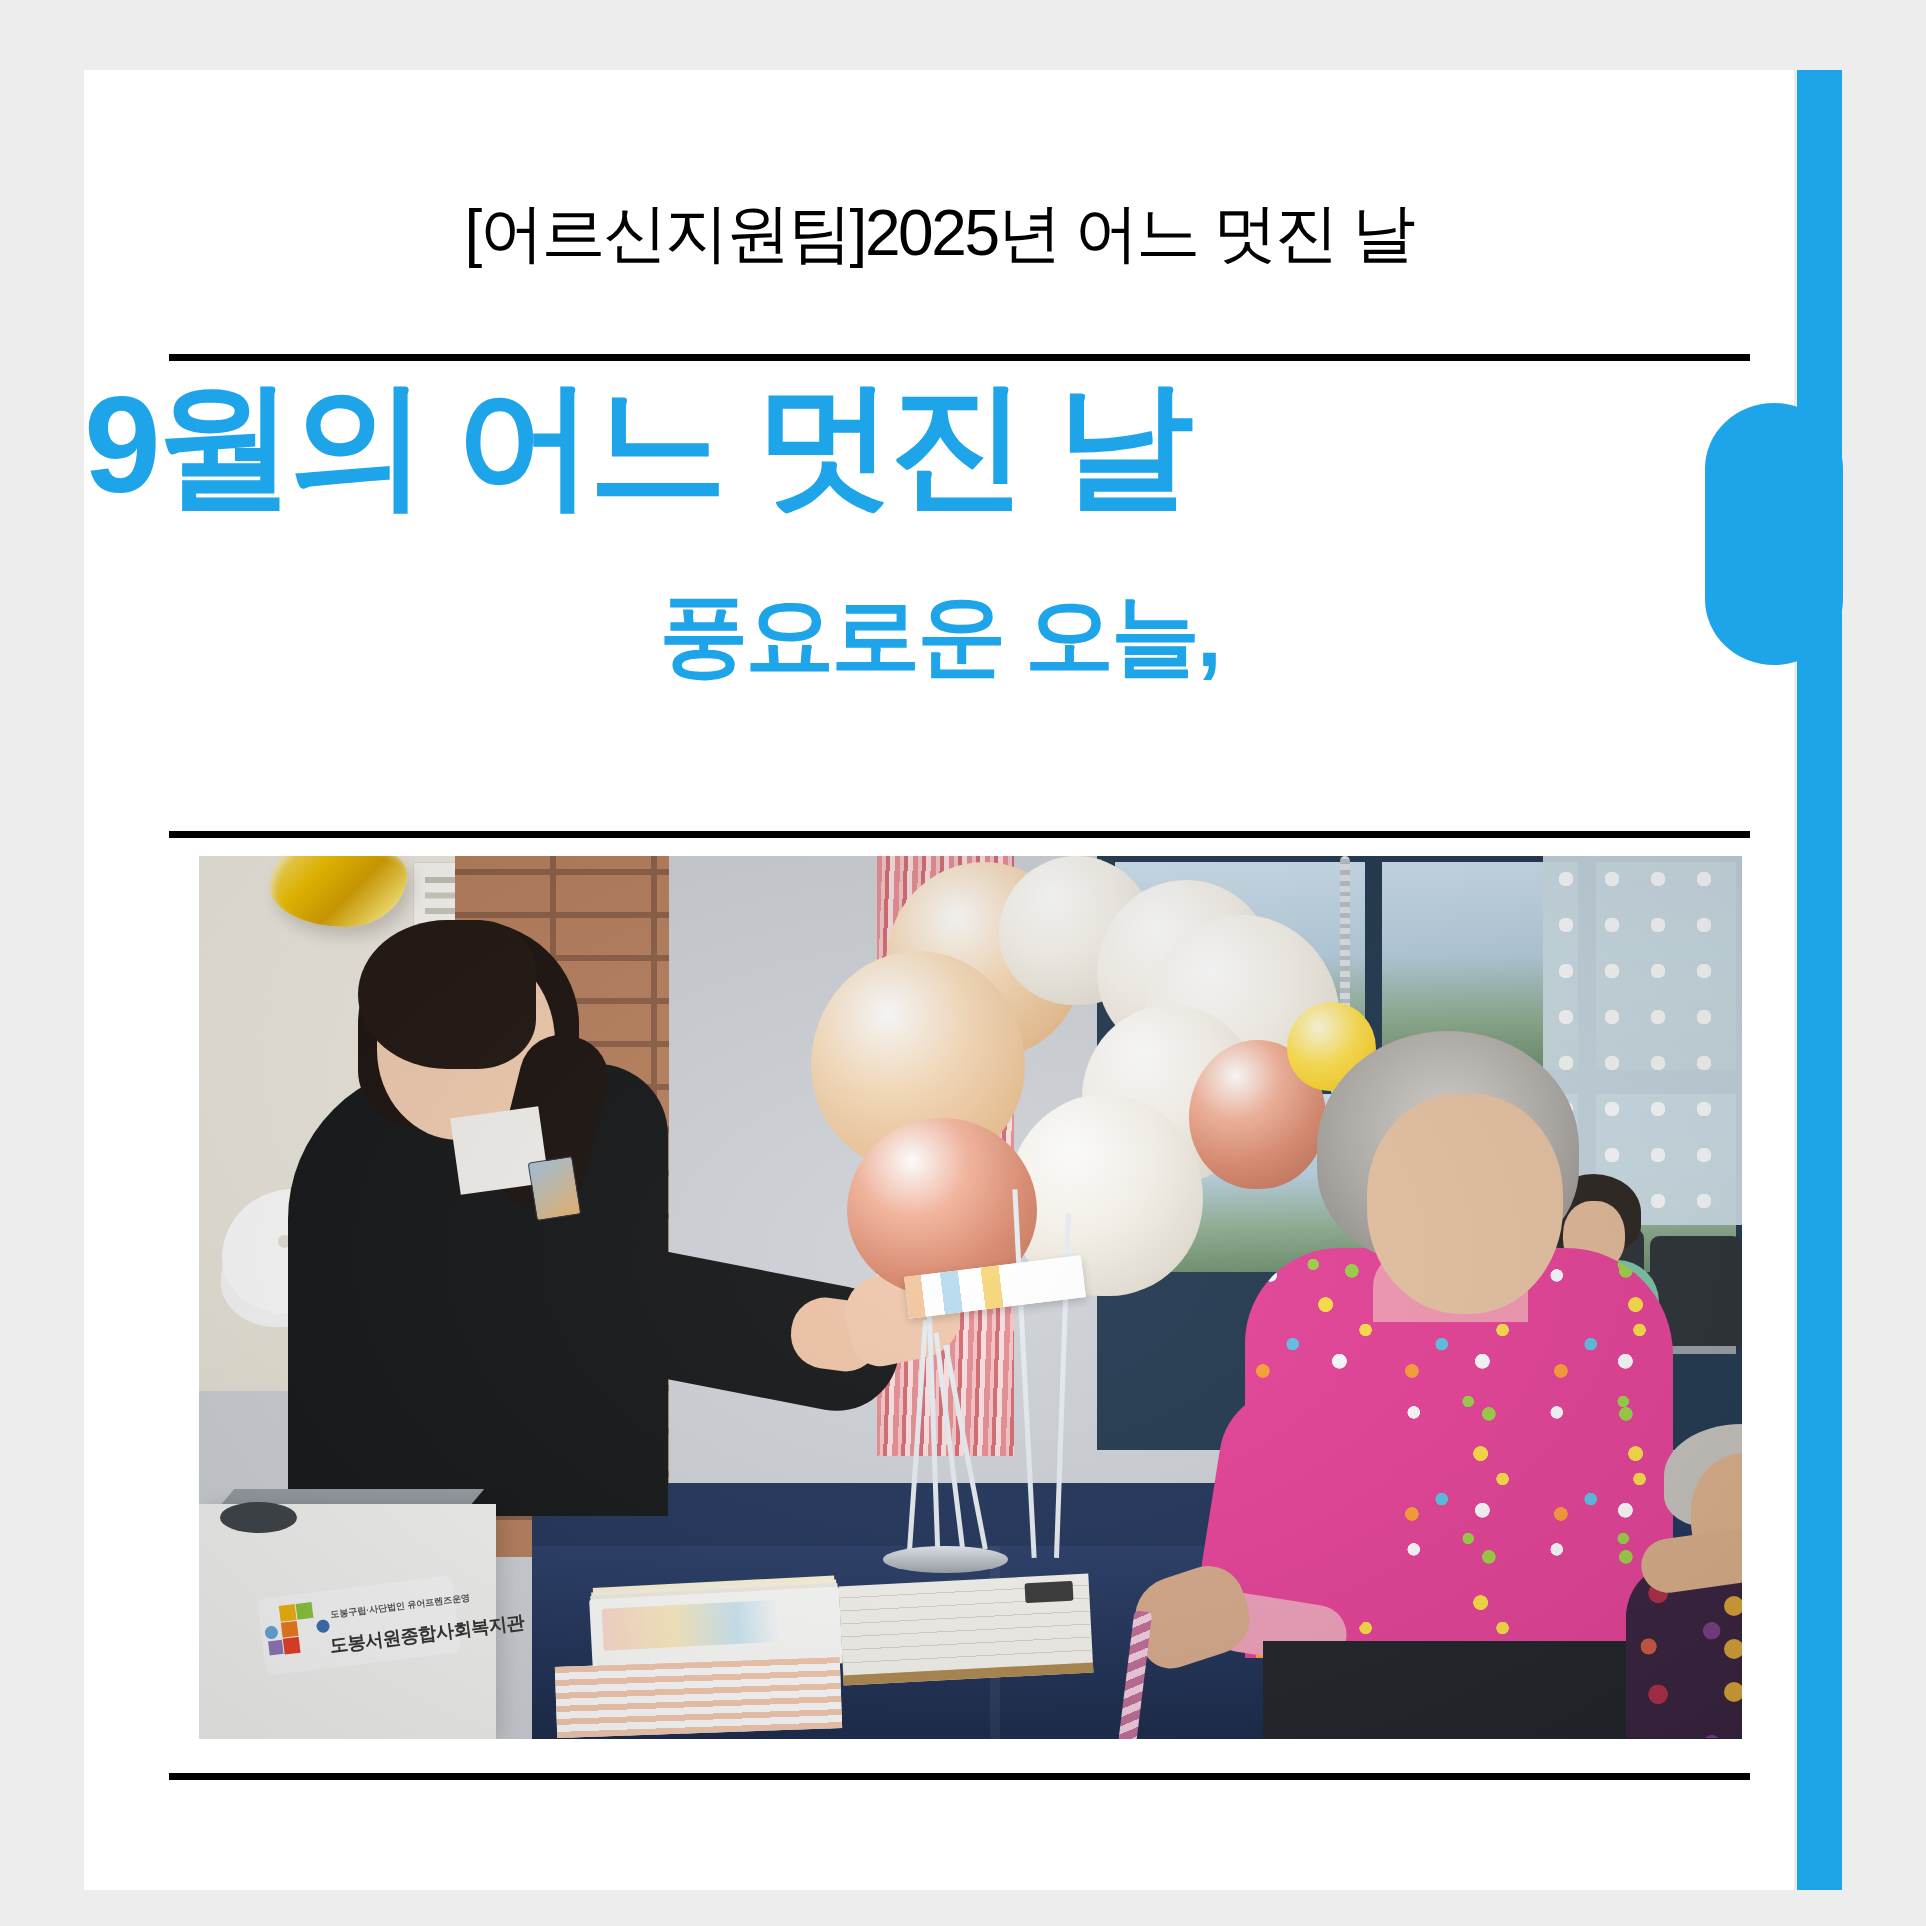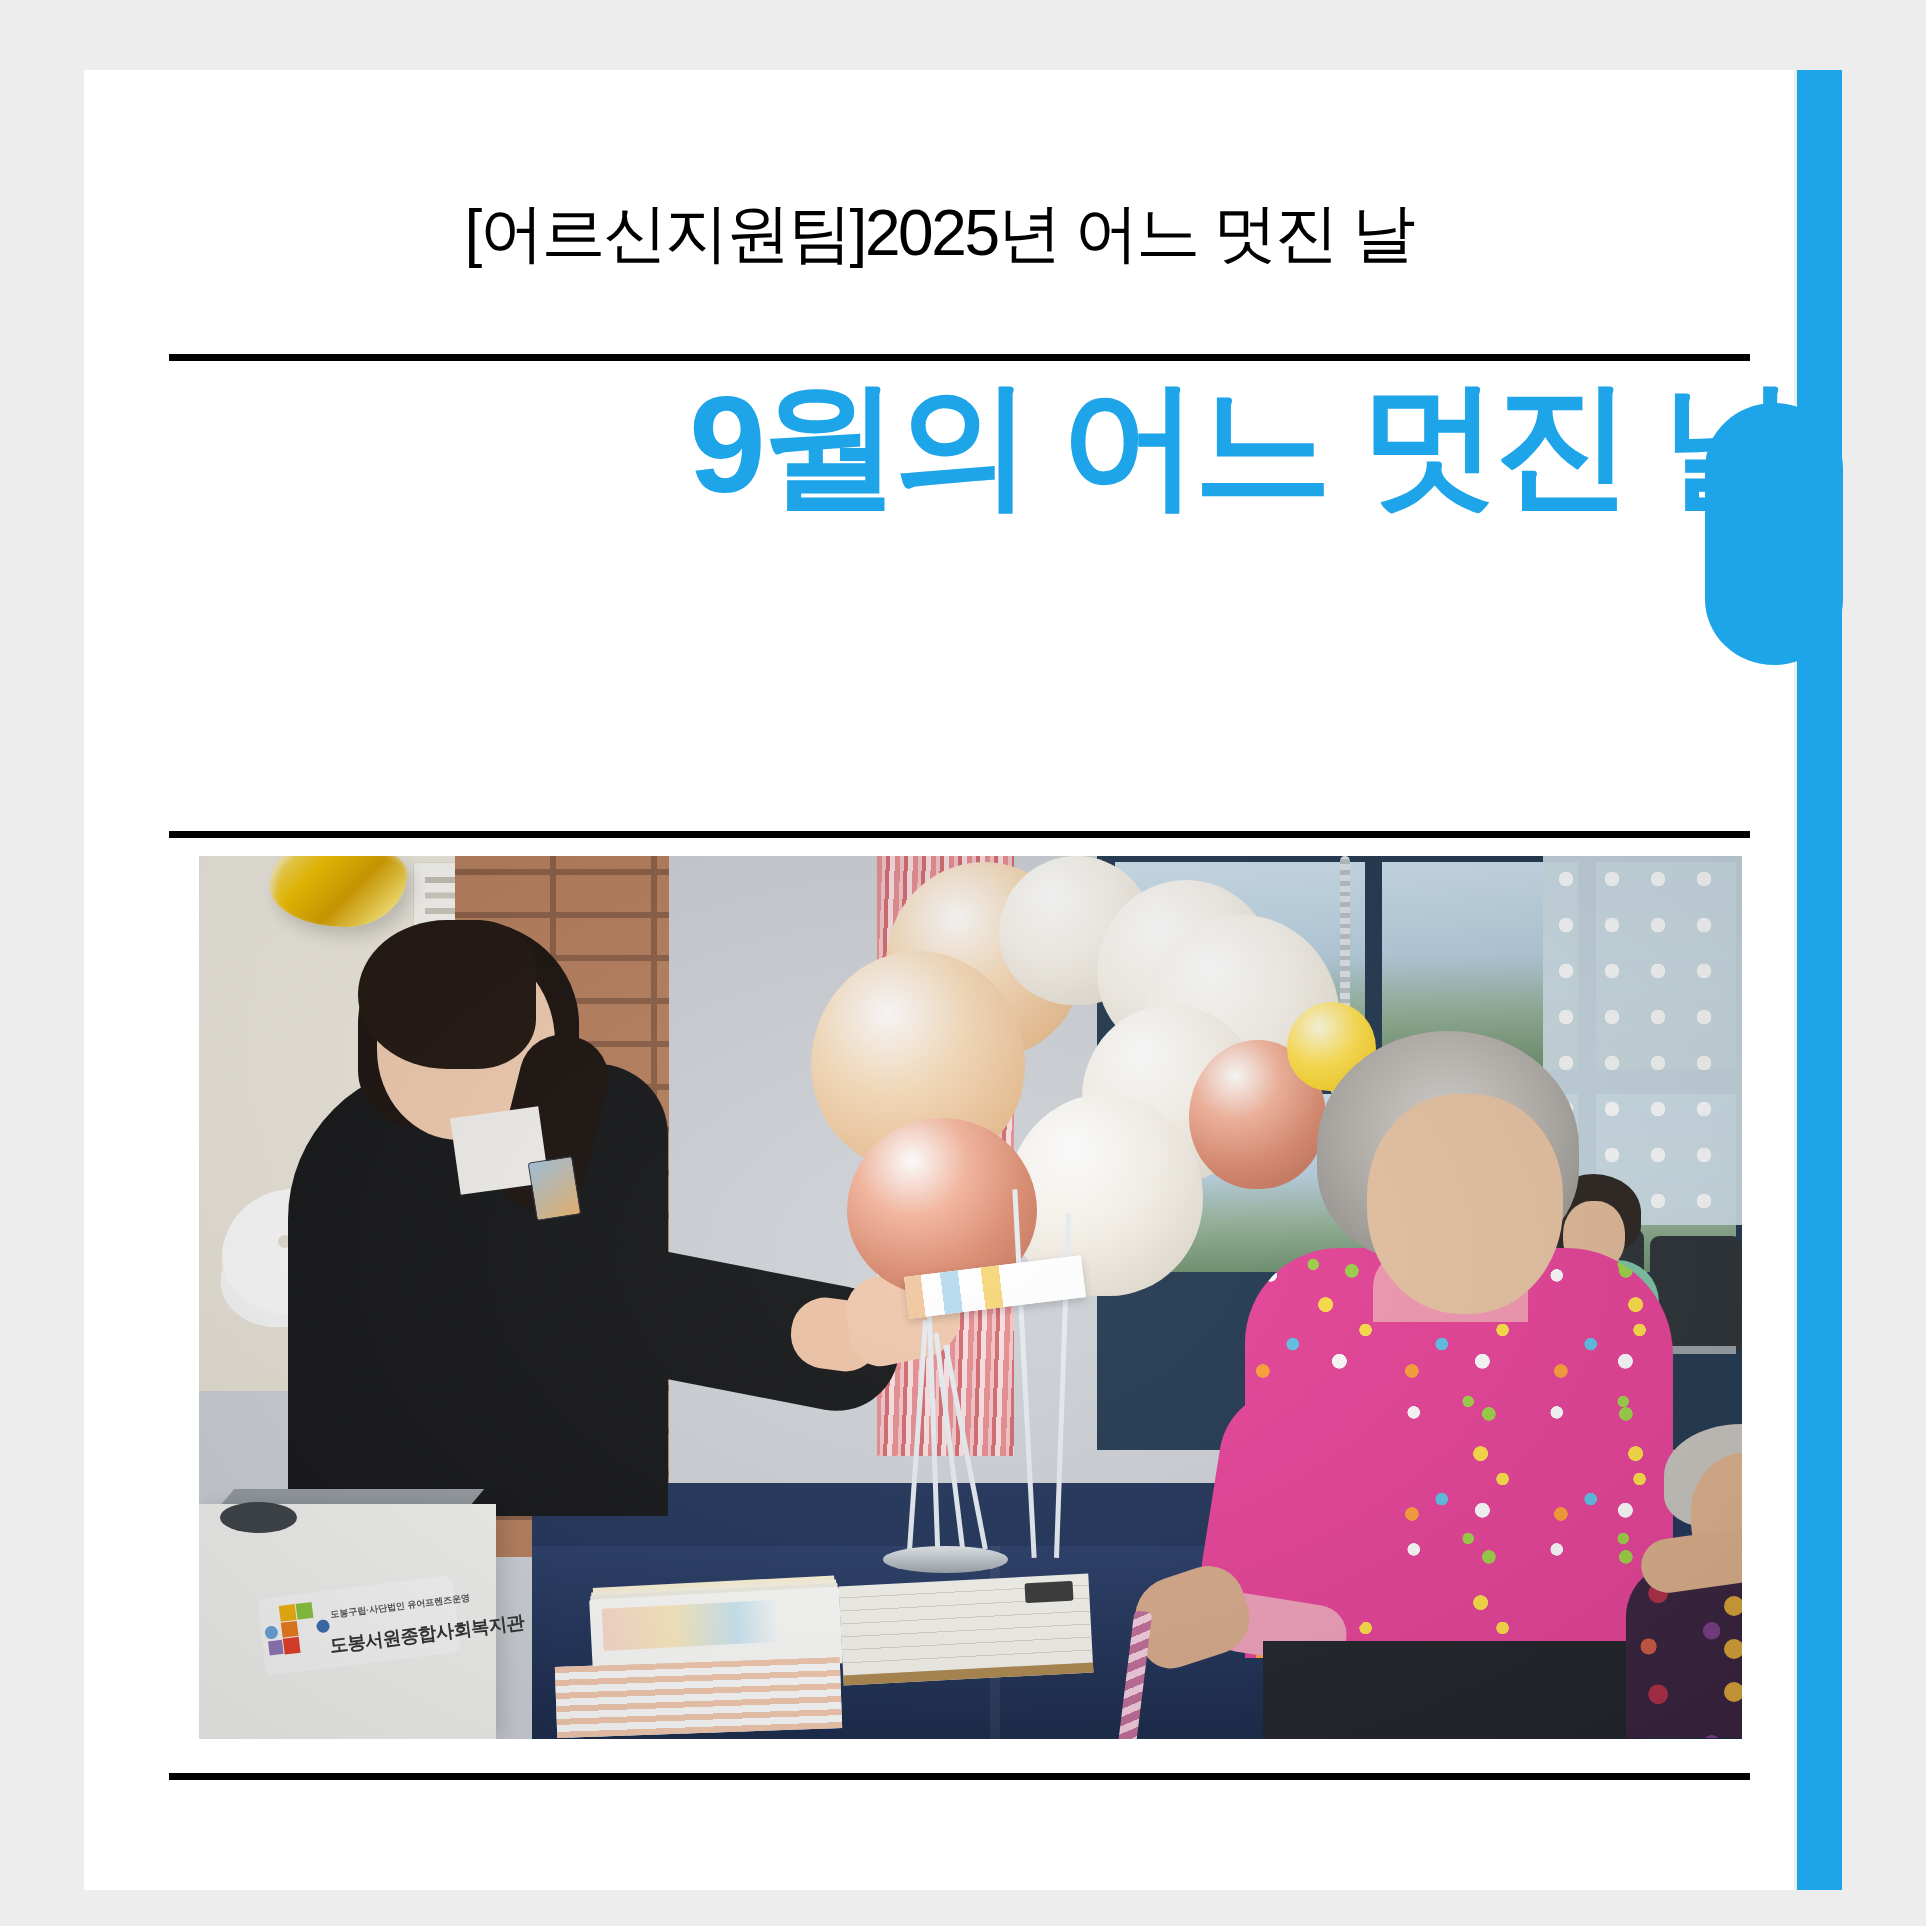--- a/index.html
+++ b/index.html
@@ -54,21 +54,21 @@
     height:6.5px;
   }
   #rule-top{ left:169px; top:354px; width:1581px; }
   #rule-mid{ left:169px; top:831px; width:1581px; }
   #rule-bottom{ left:169px; top:1773px; width:1581px; }
 
   #headline{
     position:absolute;
     left:84px; top:375px;
     width:1710px;
-    text-align:right;
+    text-align:left;
     font-size:138px;
     line-height:1.0;
     letter-spacing:-4.8px;
     color:#1ea4e9;
     font-weight:700;
     white-space:nowrap;
   }
 
   #subhead{
     position:absolute;
@@ -287,20 +287,21 @@
 <div id="accent-bar"></div>
 <div id="accent-blob"></div>
 
 <div id="eyebrow">[어르신지원팀]2025년 어느 멋진 날</div>
 
 <div class="rule" id="rule-top"></div>
 
 <div id="headline">9월의 어느 멋진 날</div>
 
 <div id="subhead">
+  <span class="l">풍요로운 오늘,</span>
 </div>
 
 <div class="rule" id="rule-mid"></div>
 
 <div id="photo">
 
   <div class="wall-left"></div>
   <div class="wall-notice">
       <i></i>
     </div>

